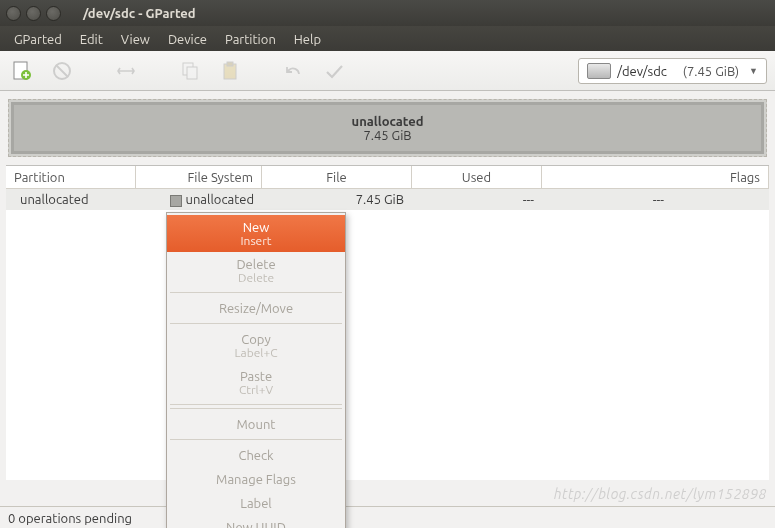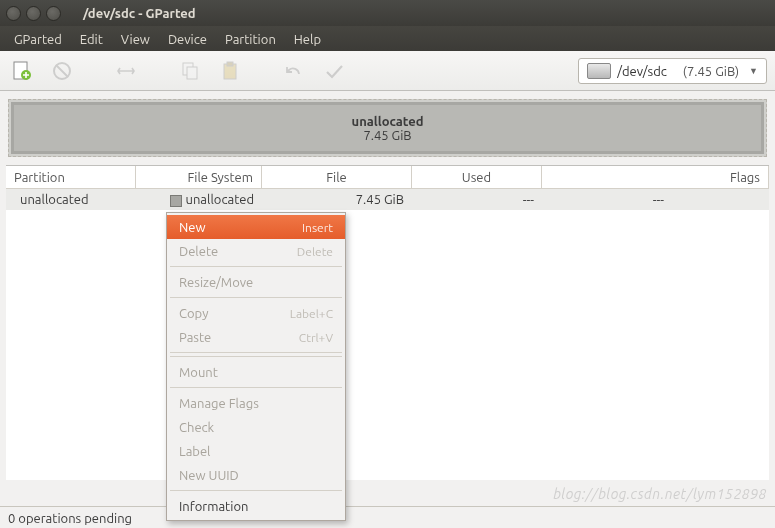--- a/index.html
+++ b/index.html
@@ -39,21 +39,21 @@
     .trow > div { padding: 3px 8px; }
     .trow .col-part { padding-left: 14px; }
     .fs-chip { display:inline-block; width:12px; height:12px; background:#a7a7a3; border:1px solid #7a7a76; margin-right:4px; vertical-align:middle; }
     .col-size.r, .col-used.r, .col-unused.r { text-align:right; }
     
     .tbody-bg { background:#fff; height: 270px; }
     
     .statusbar { position:absolute; left:0; bottom:0; height:22px; width:100%; background:#f2f1f0; border-top:1px solid #c9c6be; display:flex; align-items:center; padding:0 8px; color:#3c3c3c; }
     
     .context-menu { position:absolute; left:166px; top:212px; width:180px; background:#f2f1f0; border:1px solid #aea79f; box-shadow: 2px 3px 6px rgba(0,0,0,0.25); padding: 2px 0; }
-    .cm-item { display:flex; justify-content:space-between; align-items:center; padding: 5px 12px; color:#3c3c3c; cursor:pointer; }
+    .cm-item { display:flex; justify-content:space-between; align-items:center; padding: 5px 12px; color:#3c3c3c; cursor:pointer;flex-direction:column; }
     .cm-item.highlight { background: linear-gradient(to bottom,#f07746,#e55d2b); color:#fff; }
     .cm-item.disabled { color:#a8a49c; cursor:default; }
     .cm-item .accel { color:inherit; opacity:0.85; font-size:12px; }
     .cm-item.disabled .accel { color:#b8b4ac; }
     .cm-sep { height:1px; background:#d4d0c8; margin:3px 3px; }
     .cm-item .arrow { font-size:10px; color:#888; }
     
     .watermark { position:absolute; right:8px; bottom:26px; color:rgba(120,120,120,0.28); font-style:italic; font-size:14px; pointer-events:none; letter-spacing:0.5px; }
     
     svg { display:block; }
@@ -155,21 +155,21 @@
     <div class="col-unused r">---</div>
     <div class="col-flags"></div>
   </div>
   <div class="tbody-bg"></div>
 </div>
 
 <div class="statusbar">
   <span>0 operations pending</span>
 </div>
 
-<div class="watermark">blog://blog.csdn.net/lym152898</div>
+<div class="watermark">http://blog.csdn.net/lym152898</div>
 
 <div class="context-menu">
   <div class="cm-item highlight">
     <span>New</span>
     <span class="accel">Insert</span>
   </div>
   <div class="cm-item disabled">
     <span>Delete</span>
     <span class="accel">Delete</span>
   </div>
@@ -186,24 +186,24 @@
     <span>Paste</span>
     <span class="accel">Ctrl+V</span>
   </div>
   <div class="cm-sep"></div>
   <div class="cm-sep"></div>
   <div class="cm-item disabled">
     <span>Mount</span>
   </div>
   <div class="cm-sep"></div>
   <div class="cm-item disabled">
+    <span>Check</span>
+  </div>
+  <div class="cm-item disabled">
     <span>Manage Flags</span>
-  </div>
-  <div class="cm-item disabled">
-    <span>Check</span>
   </div>
   <div class="cm-item disabled">
     <span>Label</span>
   </div>
   <div class="cm-item disabled">
     <span>New UUID</span>
   </div>
   <div class="cm-sep"></div>
   <div class="cm-item">
     <span>Information</span>

